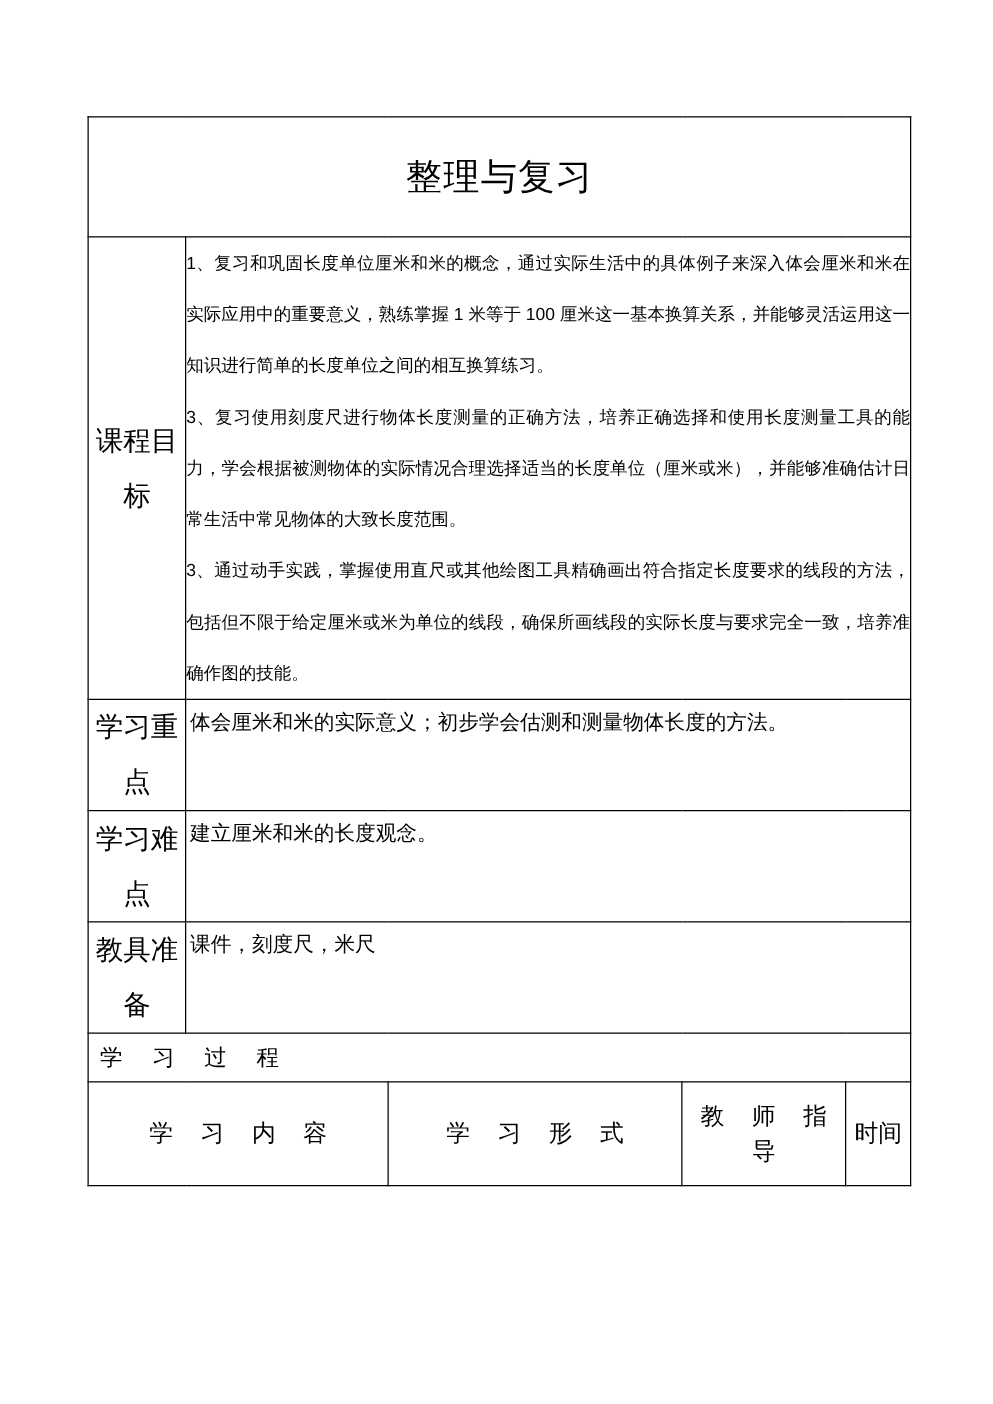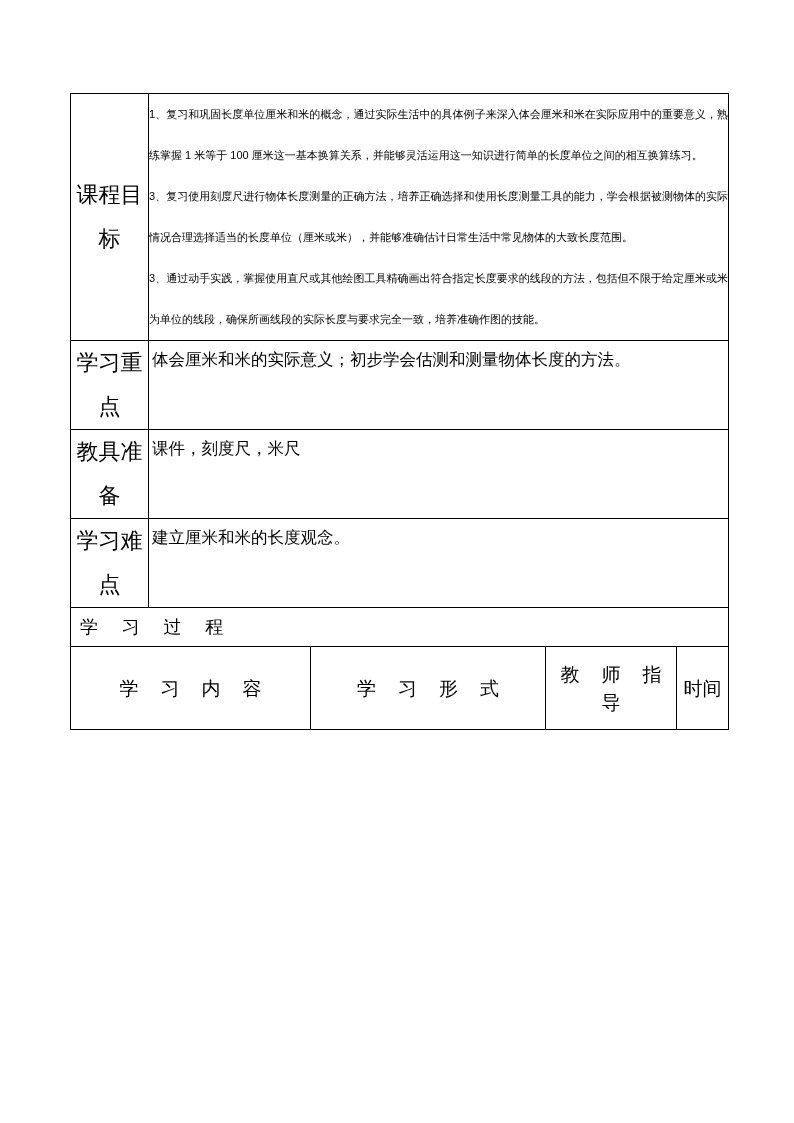--- a/index.html
+++ b/index.html
@@ -69,21 +69,21 @@
     word-break: break-all;
     padding: 0 4px;
   }
 
   
   .body-cell {
     padding: 8px 5px 10px 6px;
     vertical-align: top;
   }
   .para {
-    font-size: 11px;
+    font-size: 14px;
     line-height: 41px;
     text-align: justify;
     text-justify: inter-ideograph;
     margin: 0;
     letter-spacing: 0px;
   }
   .short-line {
     font-size: 16.5px;
     line-height: 30px;
     margin: 3px;
@@ -136,20 +136,25 @@
   <table class="plan">
     <colgroup>
       <col style="width:78px">
       <col style="width:162px">
       <col style="width:235px">
       <col style="width:131px">
       <col style="width:52px">
     </colgroup>
 
     <tbody>
+        <tr>
+      <td class="title-cell" colspan="5">
+        <span class="doc-title">整理与复习</span>
+      </td>
+    </tr>
 
     <tr class="two-line-row">
       <td class="label-cell mid">
         <span class="label-text">课程目标</span>
       </td>
       <td class="body-cell" colspan="4">
         <p class="para">1、复习和巩固长度单位厘米和米的概念，通过实际生活中的具体例子来深入体会厘米和米在实际应用中的重要意义，熟练掌握 1 米等于 100 厘米这一基本换算关系，并能够灵活运用这一知识进行简单的长度单位之间的相互换算练习。</p>
         <p class="para">3、复习使用刻度尺进行物体长度测量的正确方法，培养正确选择和使用长度测量工具的能力，学会根据被测物体的实际情况合理选择适当的长度单位（厘米或米），并能够准确估计日常生活中常见物体的大致长度范围。</p>
         <p class="para">3、通过动手实践，掌握使用直尺或其他绘图工具精确画出符合指定长度要求的线段的方法，包括但不限于给定厘米或米为单位的线段，确保所画线段的实际长度与要求完全一致，培养准确作图的技能。</p>
       </td>
@@ -158,34 +163,34 @@
     <tr class="two-line-row">
       <td class="label-cell" style="height:88px">
         <span class="label-text">学习重点</span>
       </td>
       <td class="body-cell" colspan="4">
         <p class="short-line">体会厘米和米的实际意义；初步学会估测和测量物体长度的方法。</p>
       </td>
     </tr>
 
     <tr class="two-line-row">
+      <td class="label-cell" style="height:88px">
+        <span class="label-text">学习难点</span>
+      </td>
+      <td class="body-cell" colspan="4">
+        <p class="short-line">建立厘米和米的长度观念。</p>
+      </td>
+    </tr>
+
+    <tr class="two-line-row">
       <td class="label-cell" style="height:77px">
         <span class="label-text">教具准备</span>
       </td>
       <td class="body-cell" colspan="4">
         <p class="short-line">课件，刻度尺，米尺</p>
-      </td>
-    </tr>
-
-    <tr class="two-line-row">
-      <td class="label-cell" style="height:88px">
-        <span class="label-text">学习难点</span>
-      </td>
-      <td class="body-cell" colspan="4">
-        <p class="short-line">建立厘米和米的长度观念。</p>
       </td>
     </tr>
 
     <tr>
       <td class="process-cell" colspan="5">
         <span class="process-text">学 习 过 程</span>
       </td>
     </tr>
 
     <tr>

